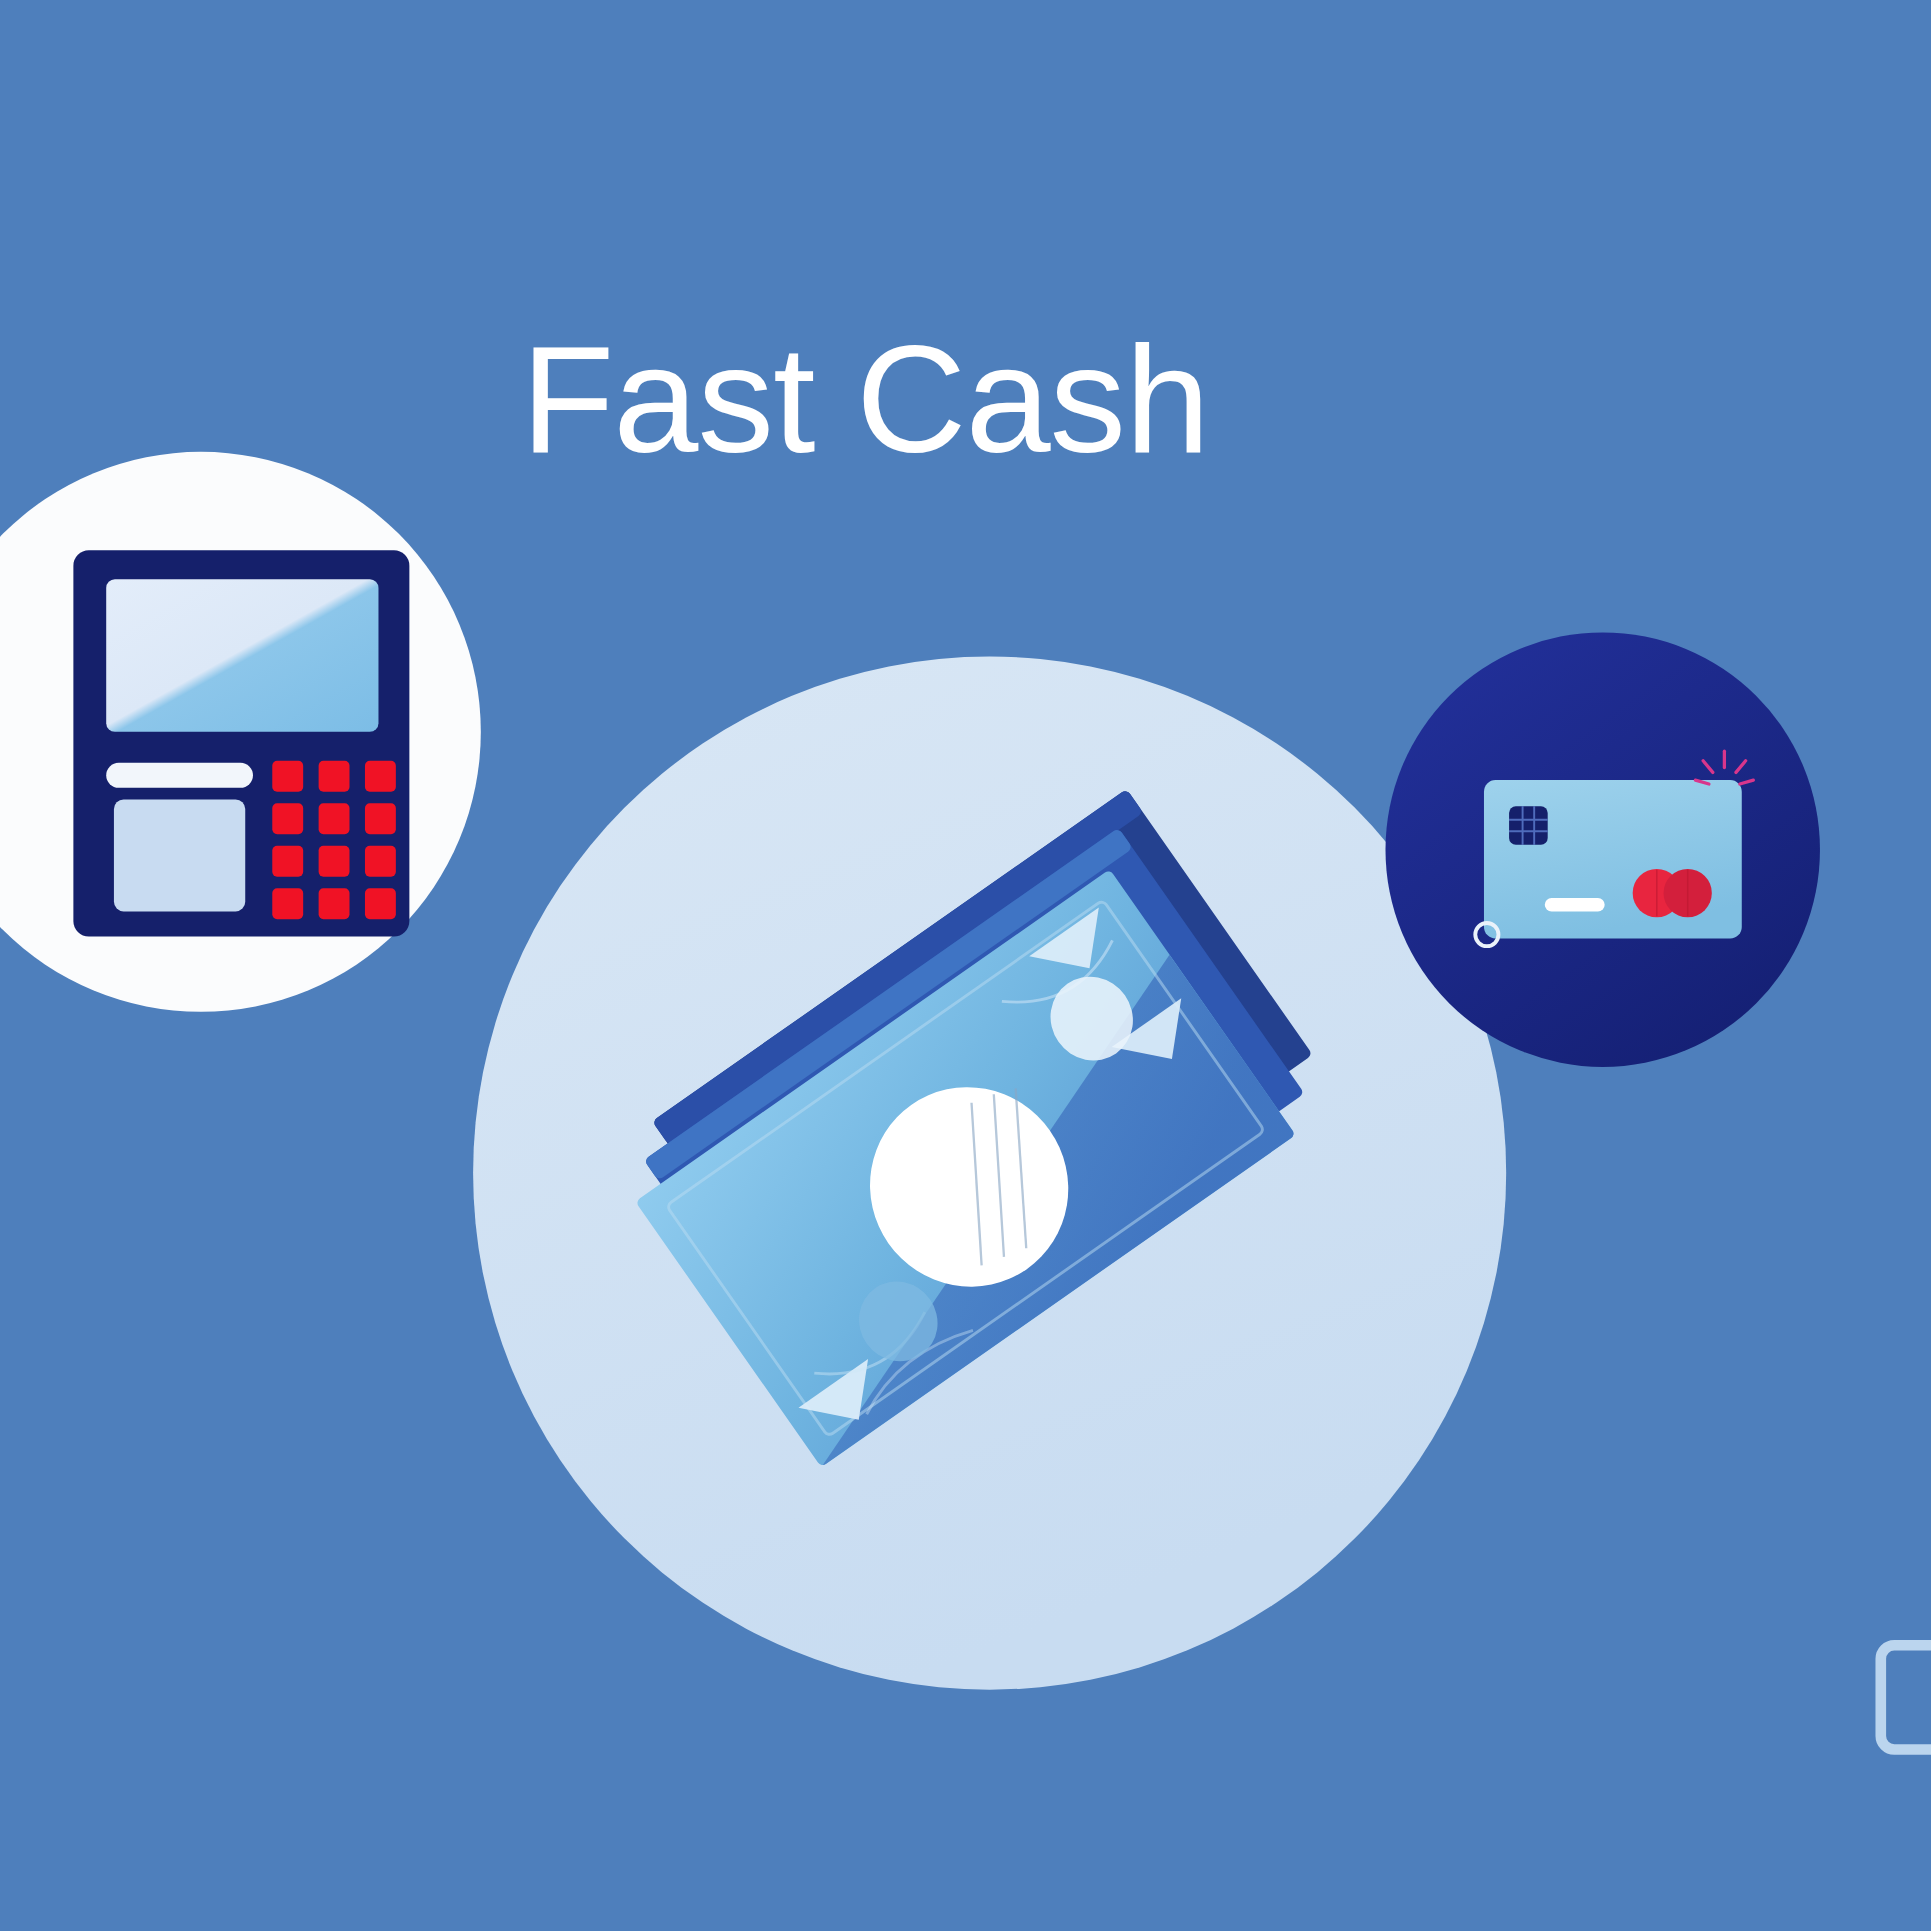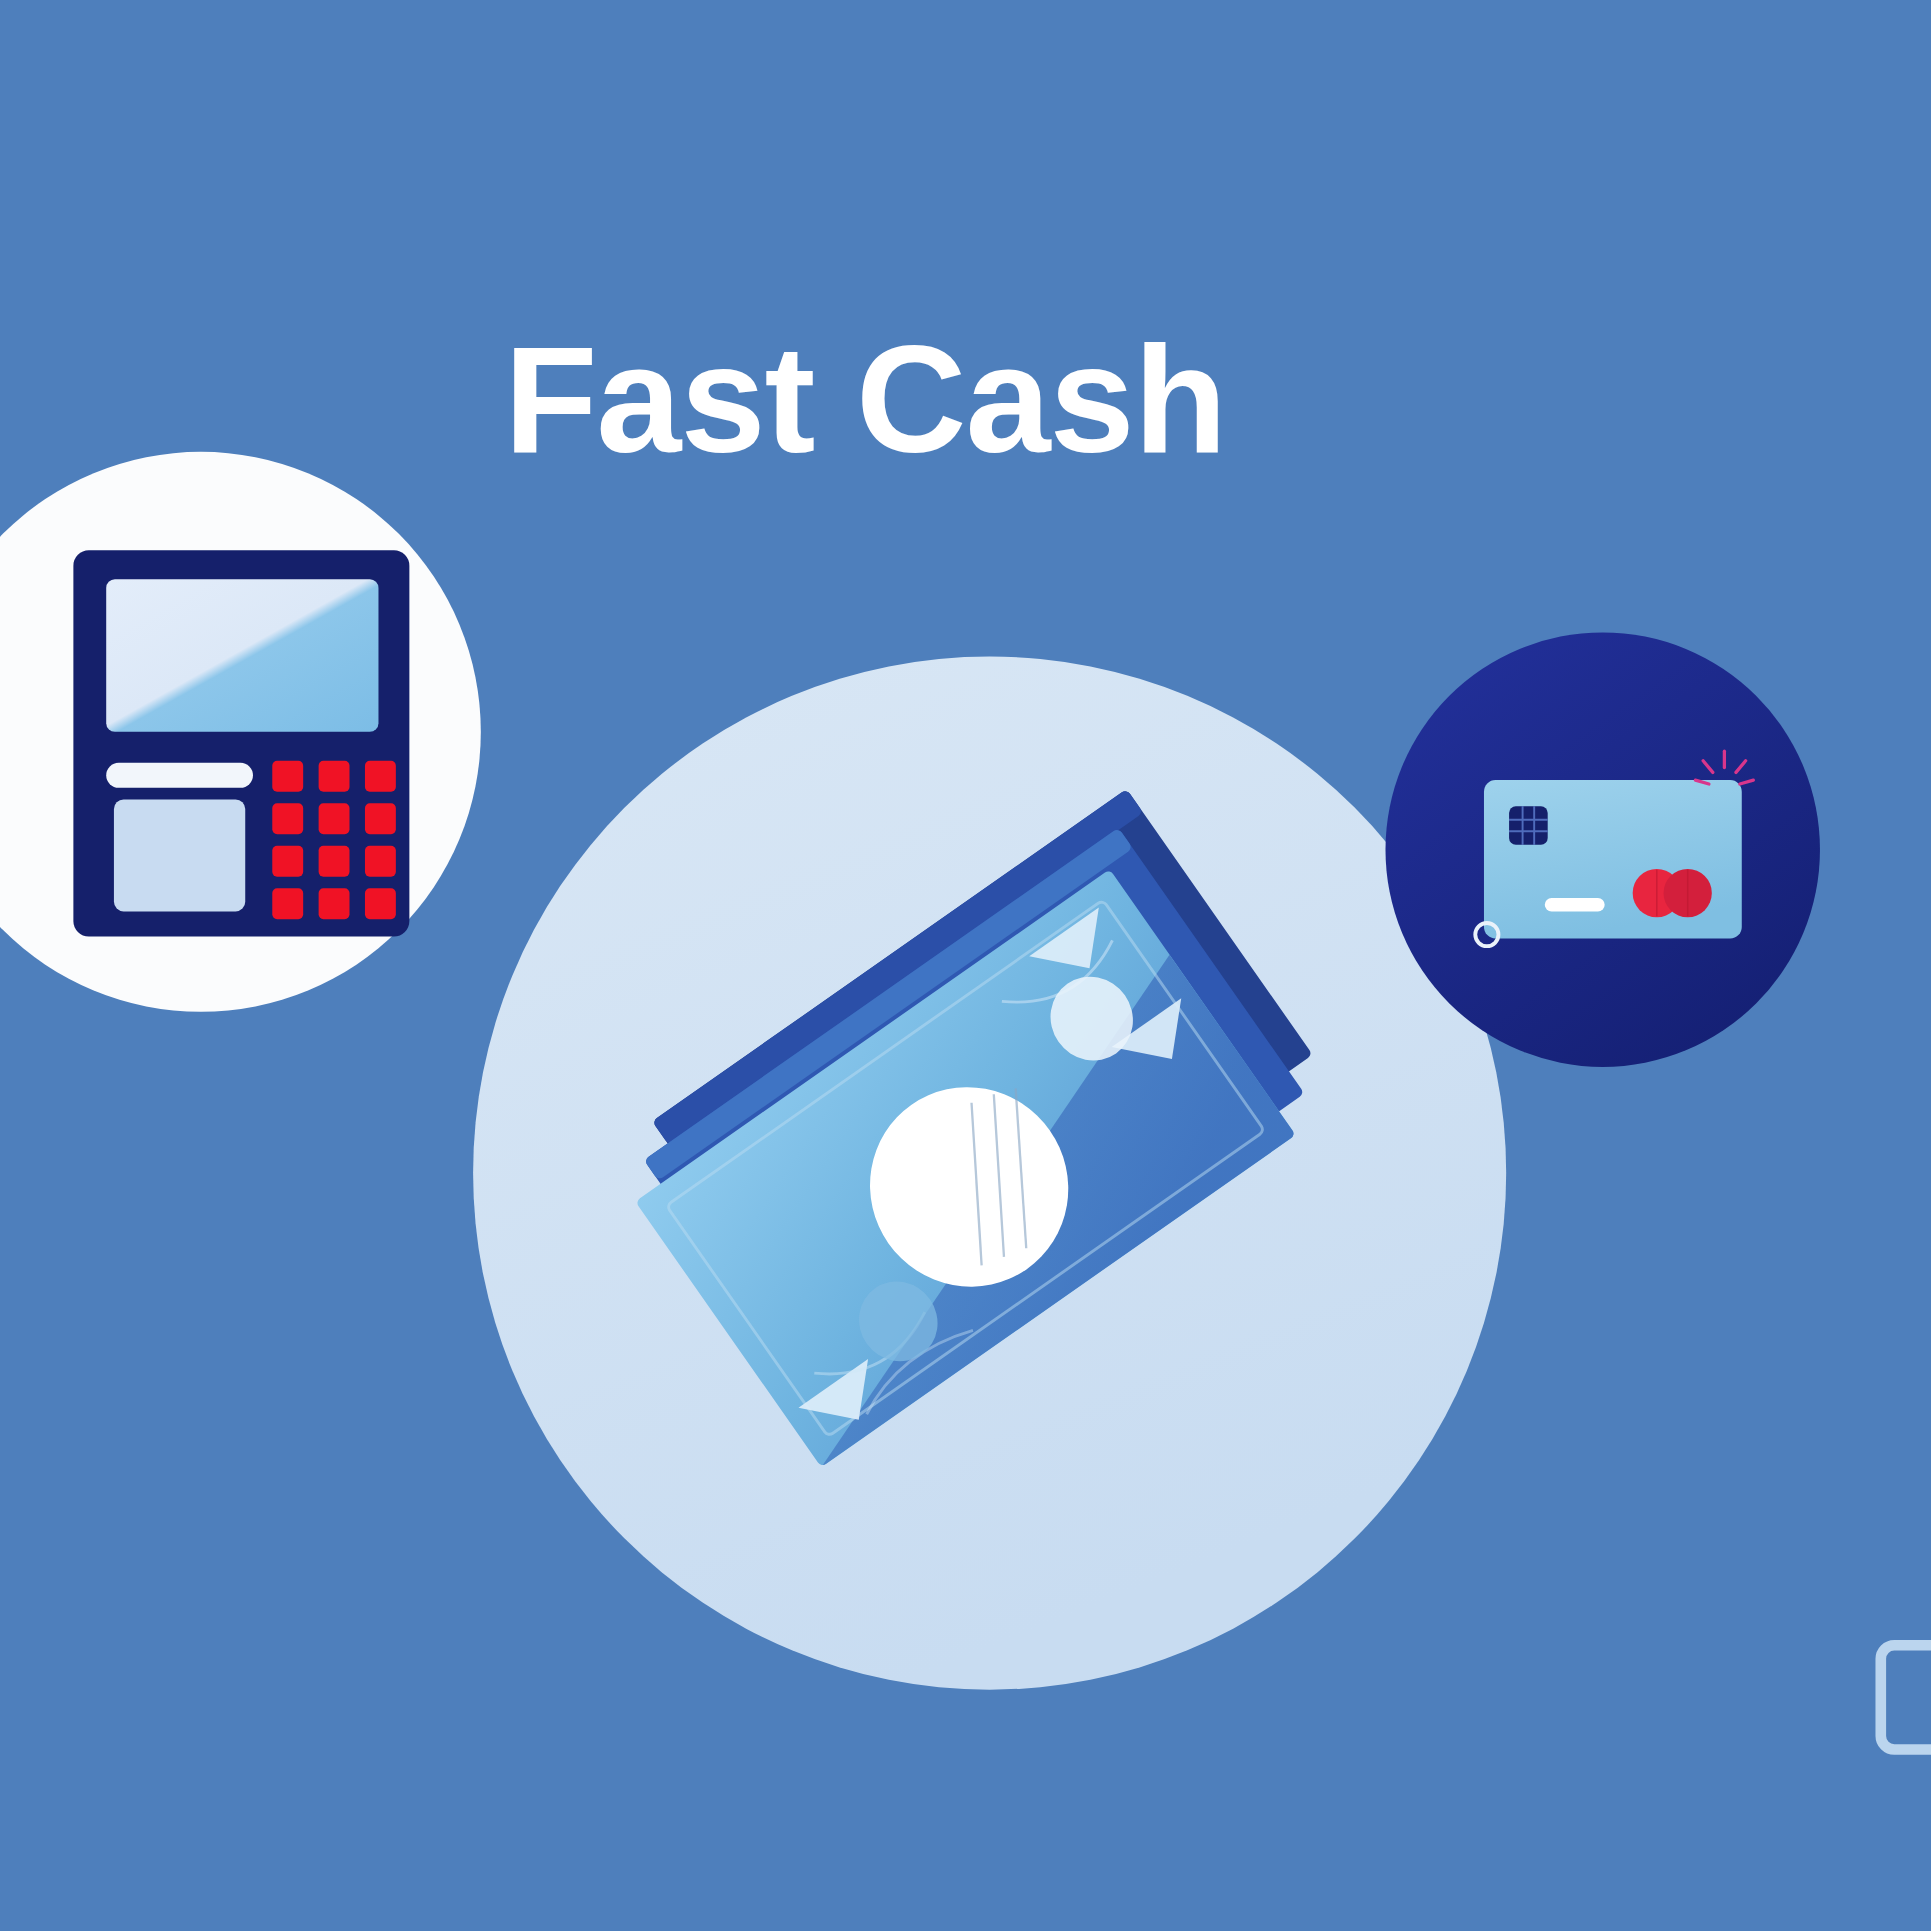--- a/index.html
+++ b/index.html
@@ -6,21 +6,21 @@
   html,body{margin:0;padding:0;}
   body{
     width:1931px;height:1931px;overflow:hidden;
     font-family:"Liberation Sans","DejaVu Sans",sans-serif;
     background:#4E7FBC;
   }
   #scene{position:relative;width:1931px;height:1931px;background:#4E7FBC;}
   #bg-layer{position:absolute;inset:0;width:1931px;height:1931px;display:block;}
   #title{
     position:absolute;left:0;top:322px;width:1730px;text-align:center;
-    font-size:153px;line-height:1;font-weight:700;color:#FFFFFF;
+    font-size:153px;line-height:1;font-weight:400;color:#FFFFFF;
     letter-spacing:-1px;white-space:nowrap;
   }
 </style>
 </head>
 <body>
 
 <div id="scene">
 
   <svg id="bg-layer" viewBox="0 0 2000 2000" xmlns="http://www.w3.org/2000/svg">
     <defs>

